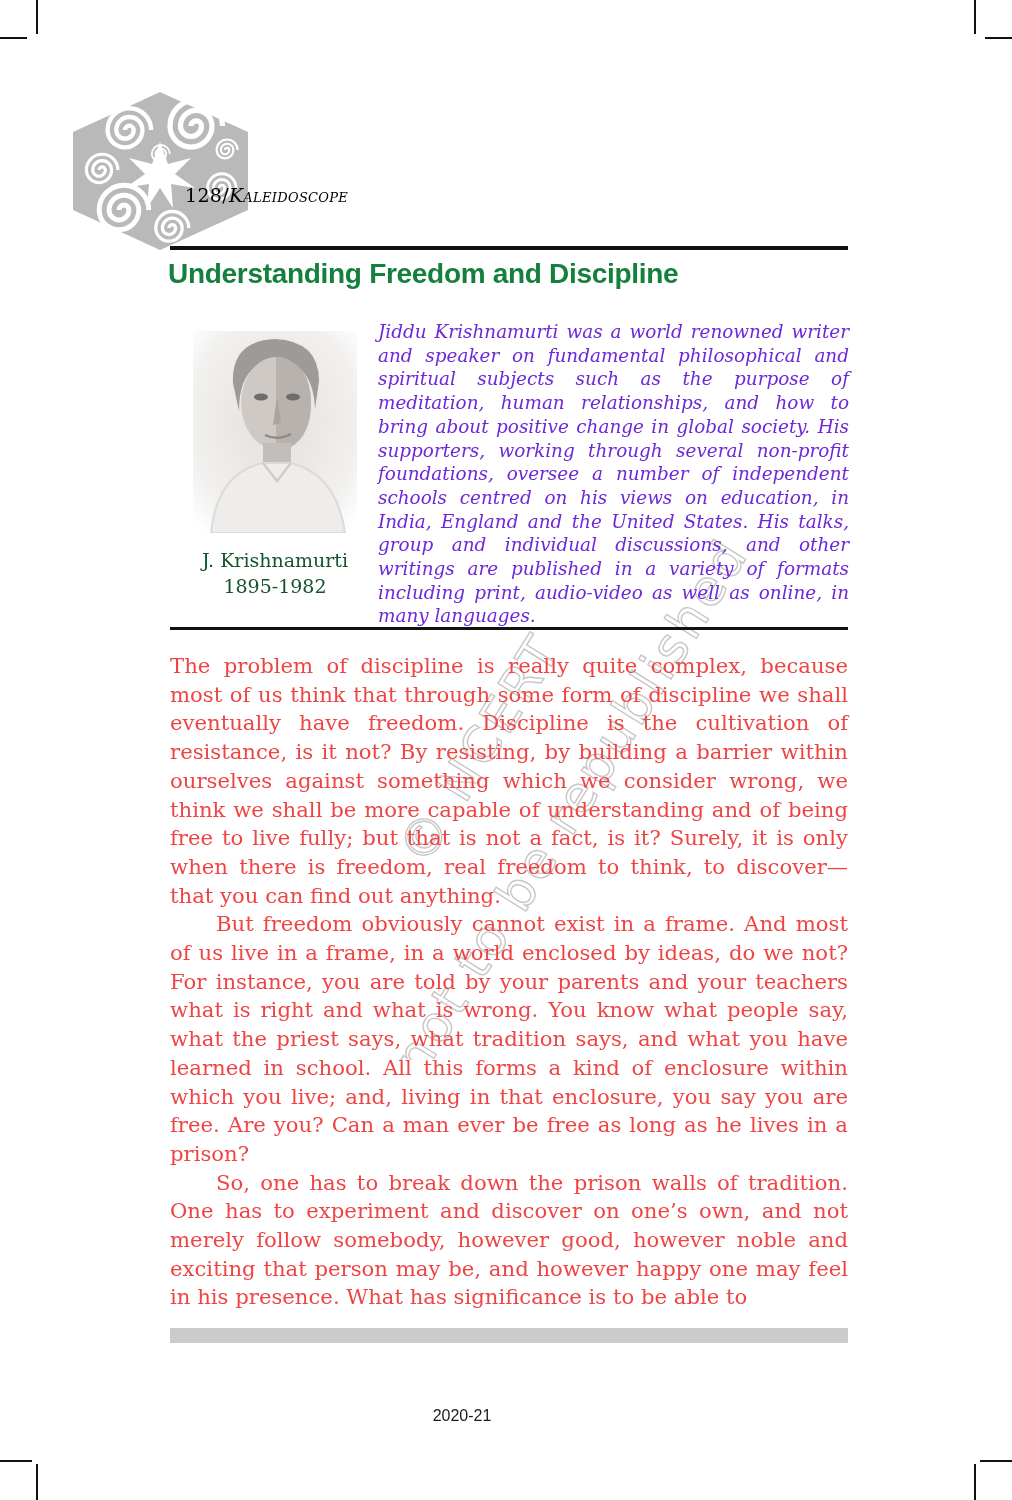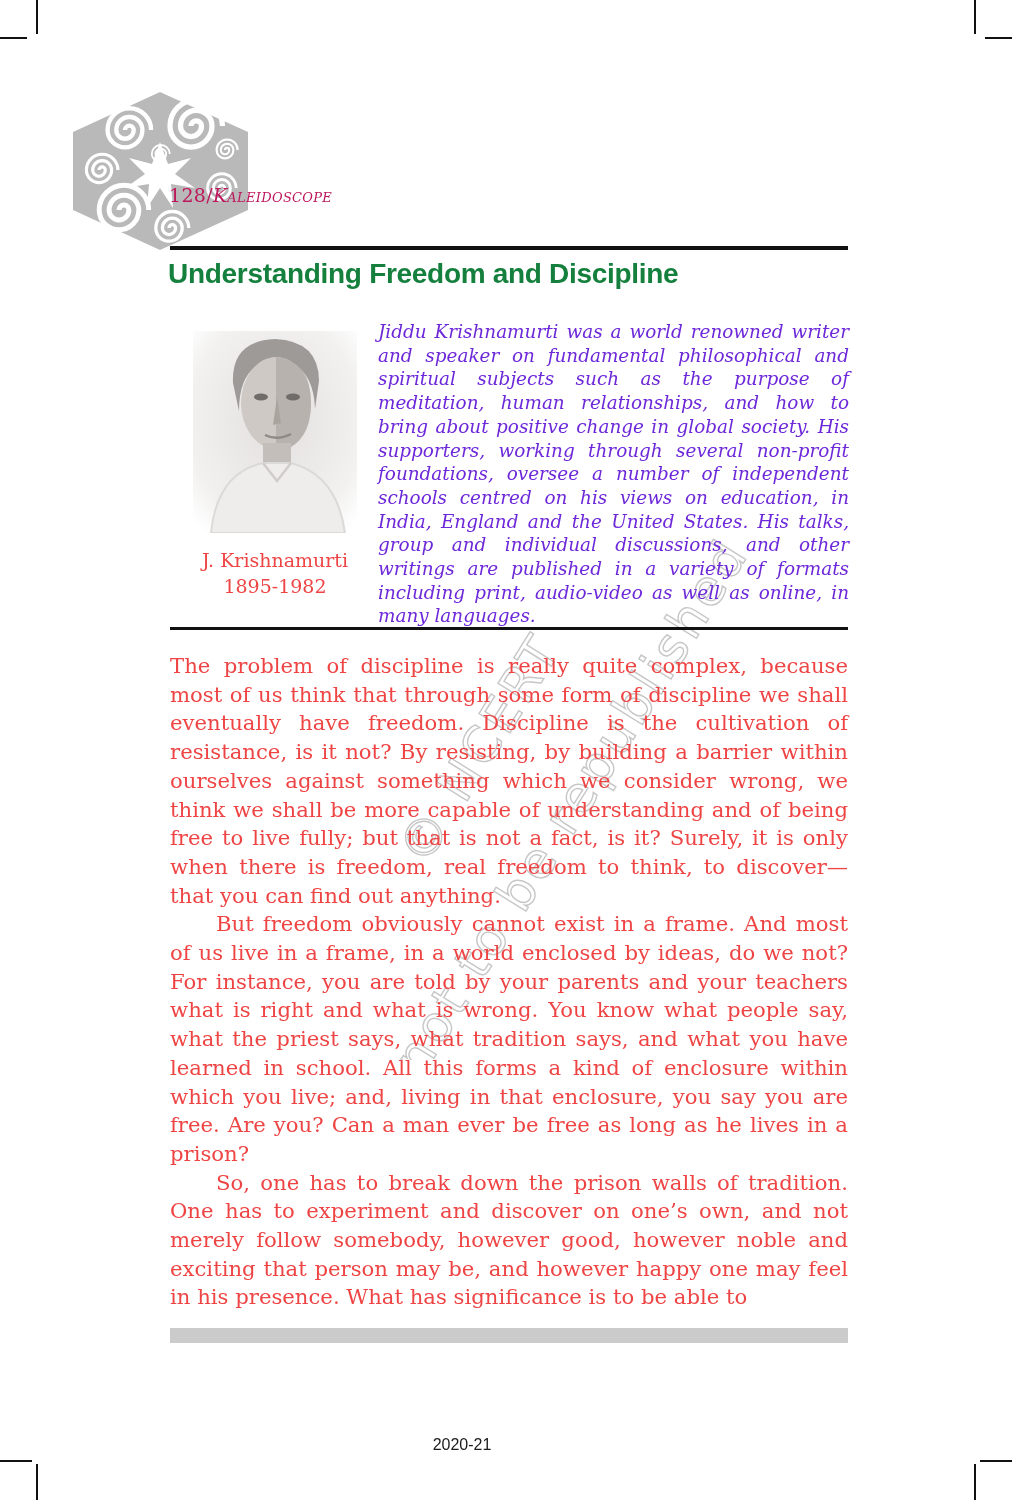--- a/index.html
+++ b/index.html
@@ -11,43 +11,43 @@
     font-family:"DejaVu Serif", serif;
     color:#1b1b1b;
   }
   .abs{position:absolute;}
 
   
   .crop{position:absolute;background:#111;}
 
   
   .running-header{
-    left:169px;top:184px;
+    left:185px;top:184px;
     font-family:"DejaVu Serif", serif;
-    font-size:19px;color:#be185d;
+    font-size:19px;color:#000000;
     letter-spacing:.3px;
   }
   .running-header .book{font-variant:small-caps;font-style:italic;}
 
   
   .rule{position:absolute;background:#111;}
 
   
   .chapter-title{
     left:168px;top:258px;width:690px;
     font-family:"Liberation Sans", sans-serif;
     font-weight:700;font-size:28px;
     letter-spacing:-0.3px;color:#15803d;
   }
 
   
   .photo{left:193px;top:331px;width:164px;height:202px;}
   .caption{
     left:168px;top:547px;width:214px;
-    text-align:center;font-size:19px;line-height:26px;color:#ef4444;
+    text-align:center;font-size:19px;line-height:26px;color:#14532d;
   }
   .bio{
     left:378px;top:320px;width:471px;
     font-style:italic;font-size:18.4px;line-height:23.7px;
     text-align:justify;color:#6d28d9;
   }
 
   
   .body-text{
     left:170px;top:652px;width:678px;
@@ -55,21 +55,21 @@
     text-align:justify;color:#ef4444;
   }
   .body-text p{margin:0;}
   .body-text p + p{text-indent:46px;}
 
   .footer-bar{
     left:170px;top:1328px;width:678px;height:15px;
     background:#cbcbcb;
   }
   .page-footer{
-    left:0;top:1436px;width:924px;
+    left:0;top:1407px;width:924px;
     text-align:center;
     font-family:"Liberation Sans", sans-serif;
     font-size:16px;color:#1b1b1b;
   }
 
   .watermark-svg{pointer-events:none;}
 </style>
 </head>
 <body>
 

